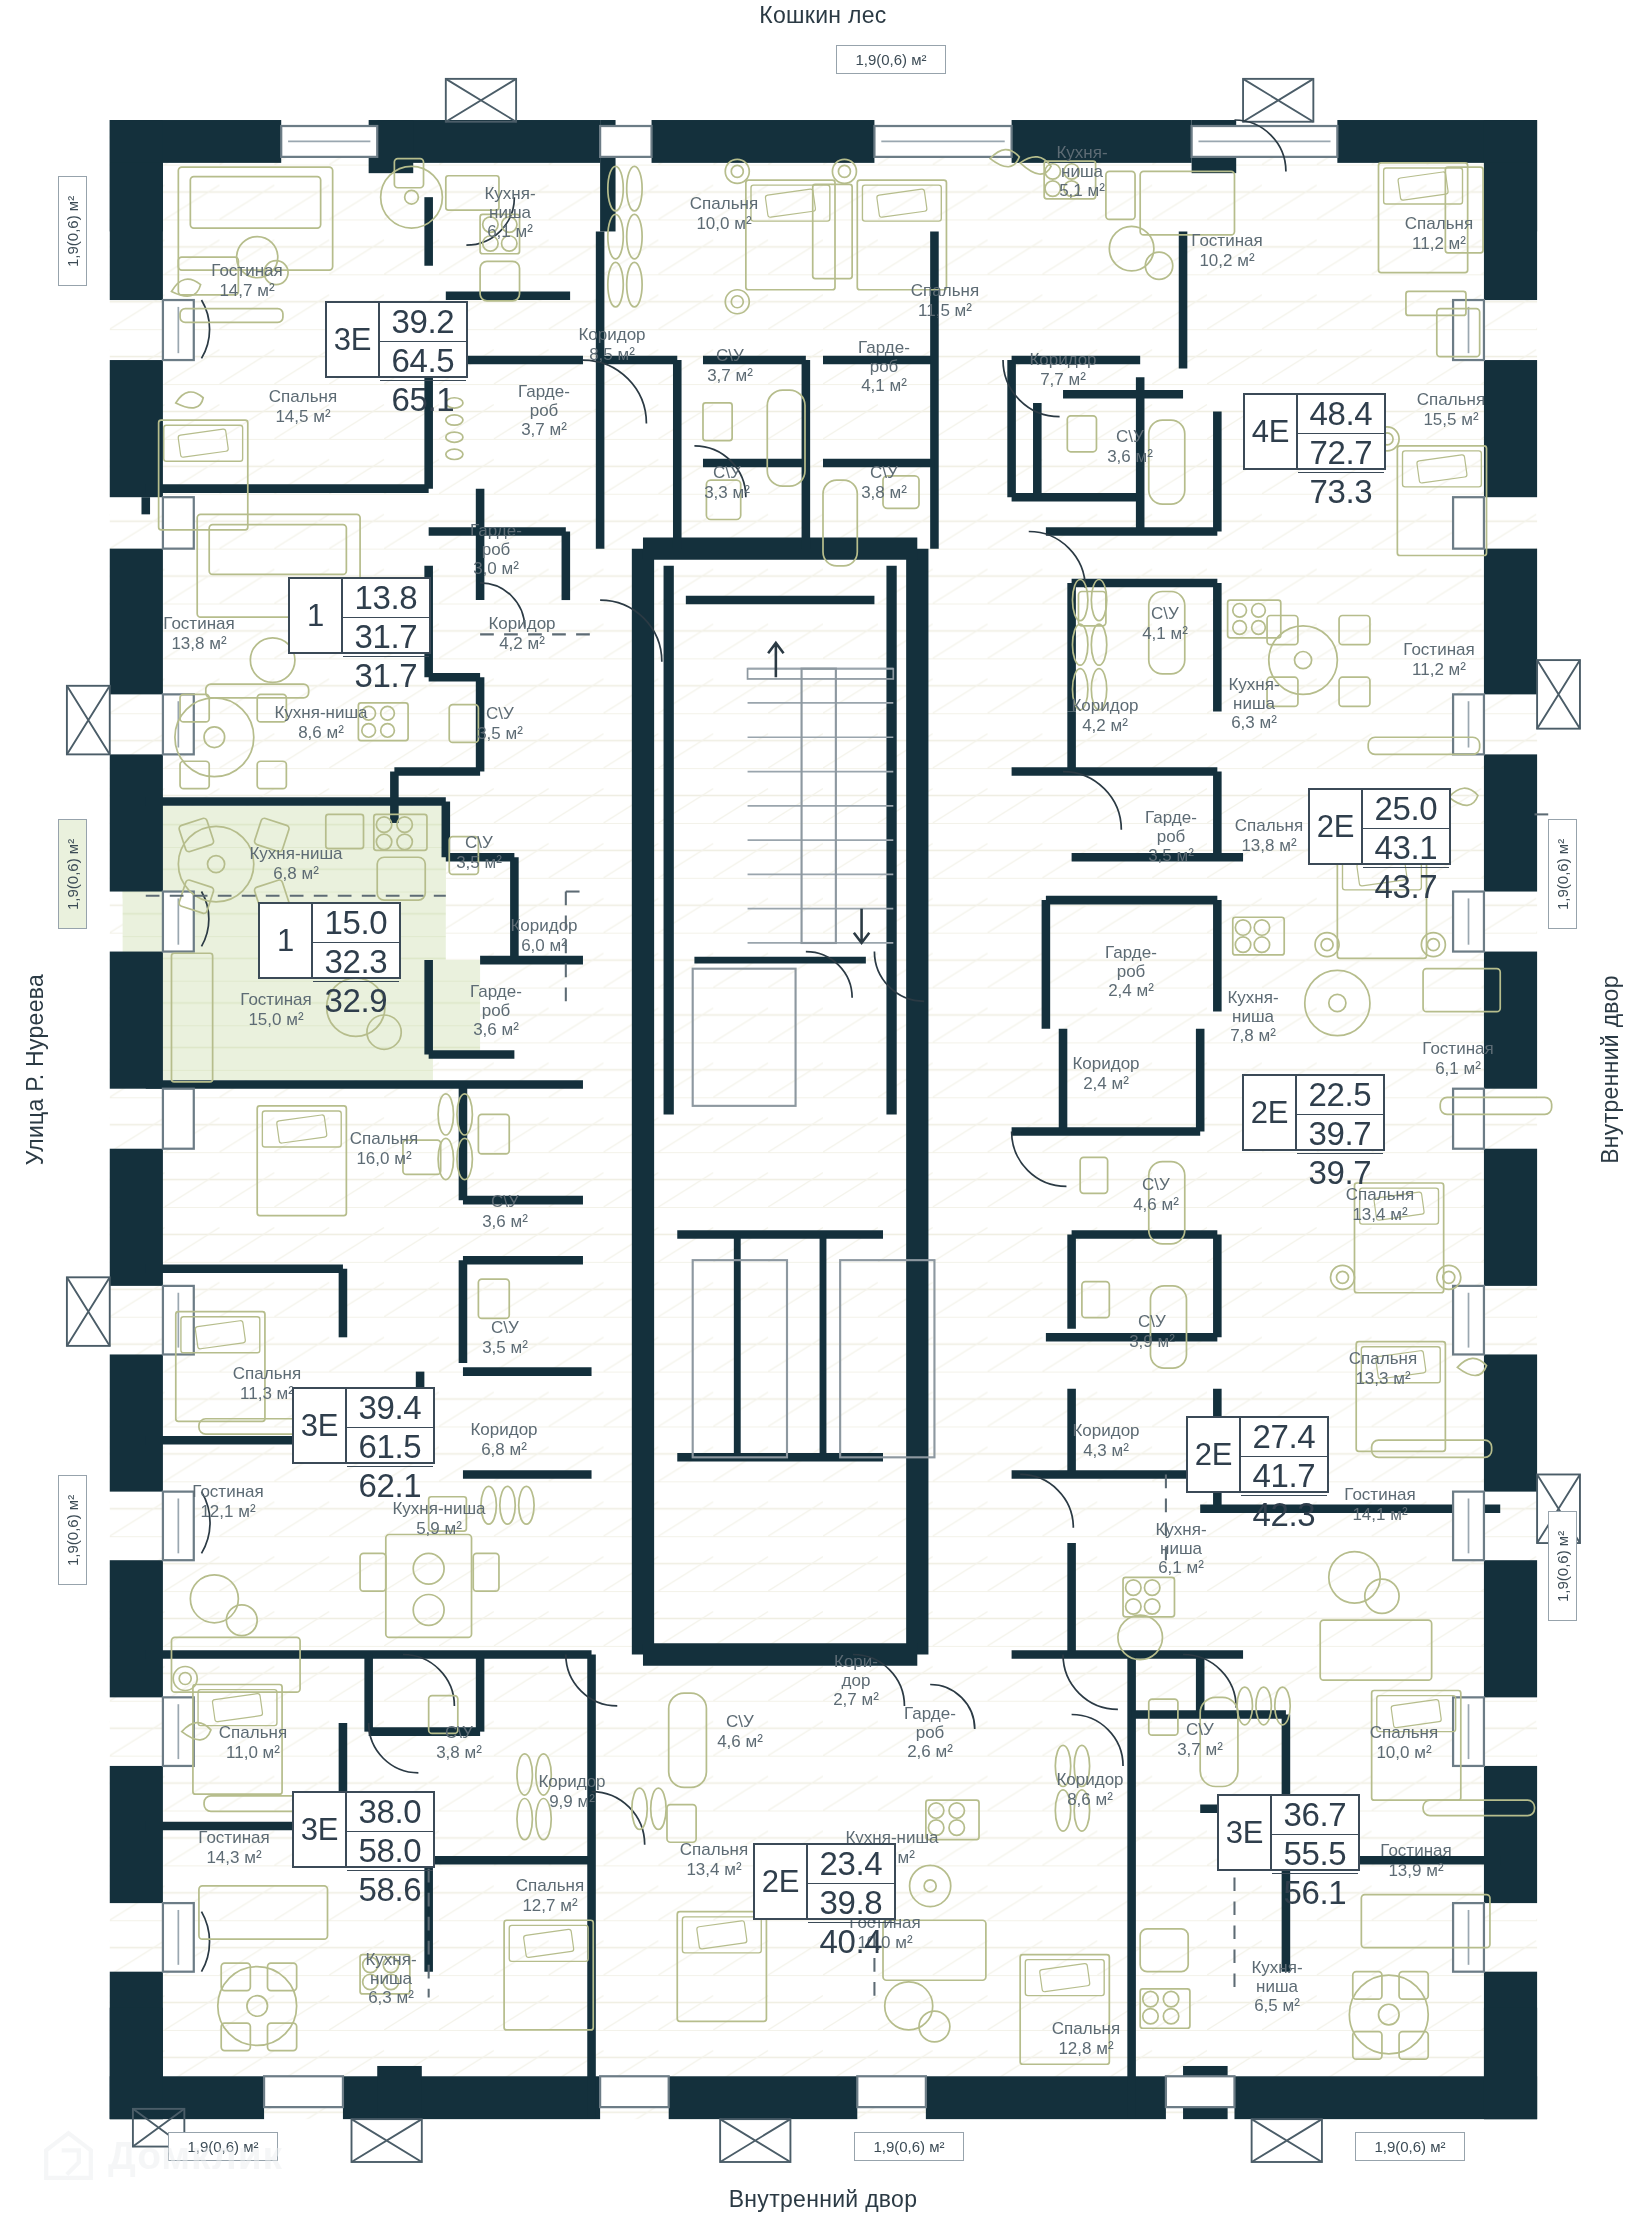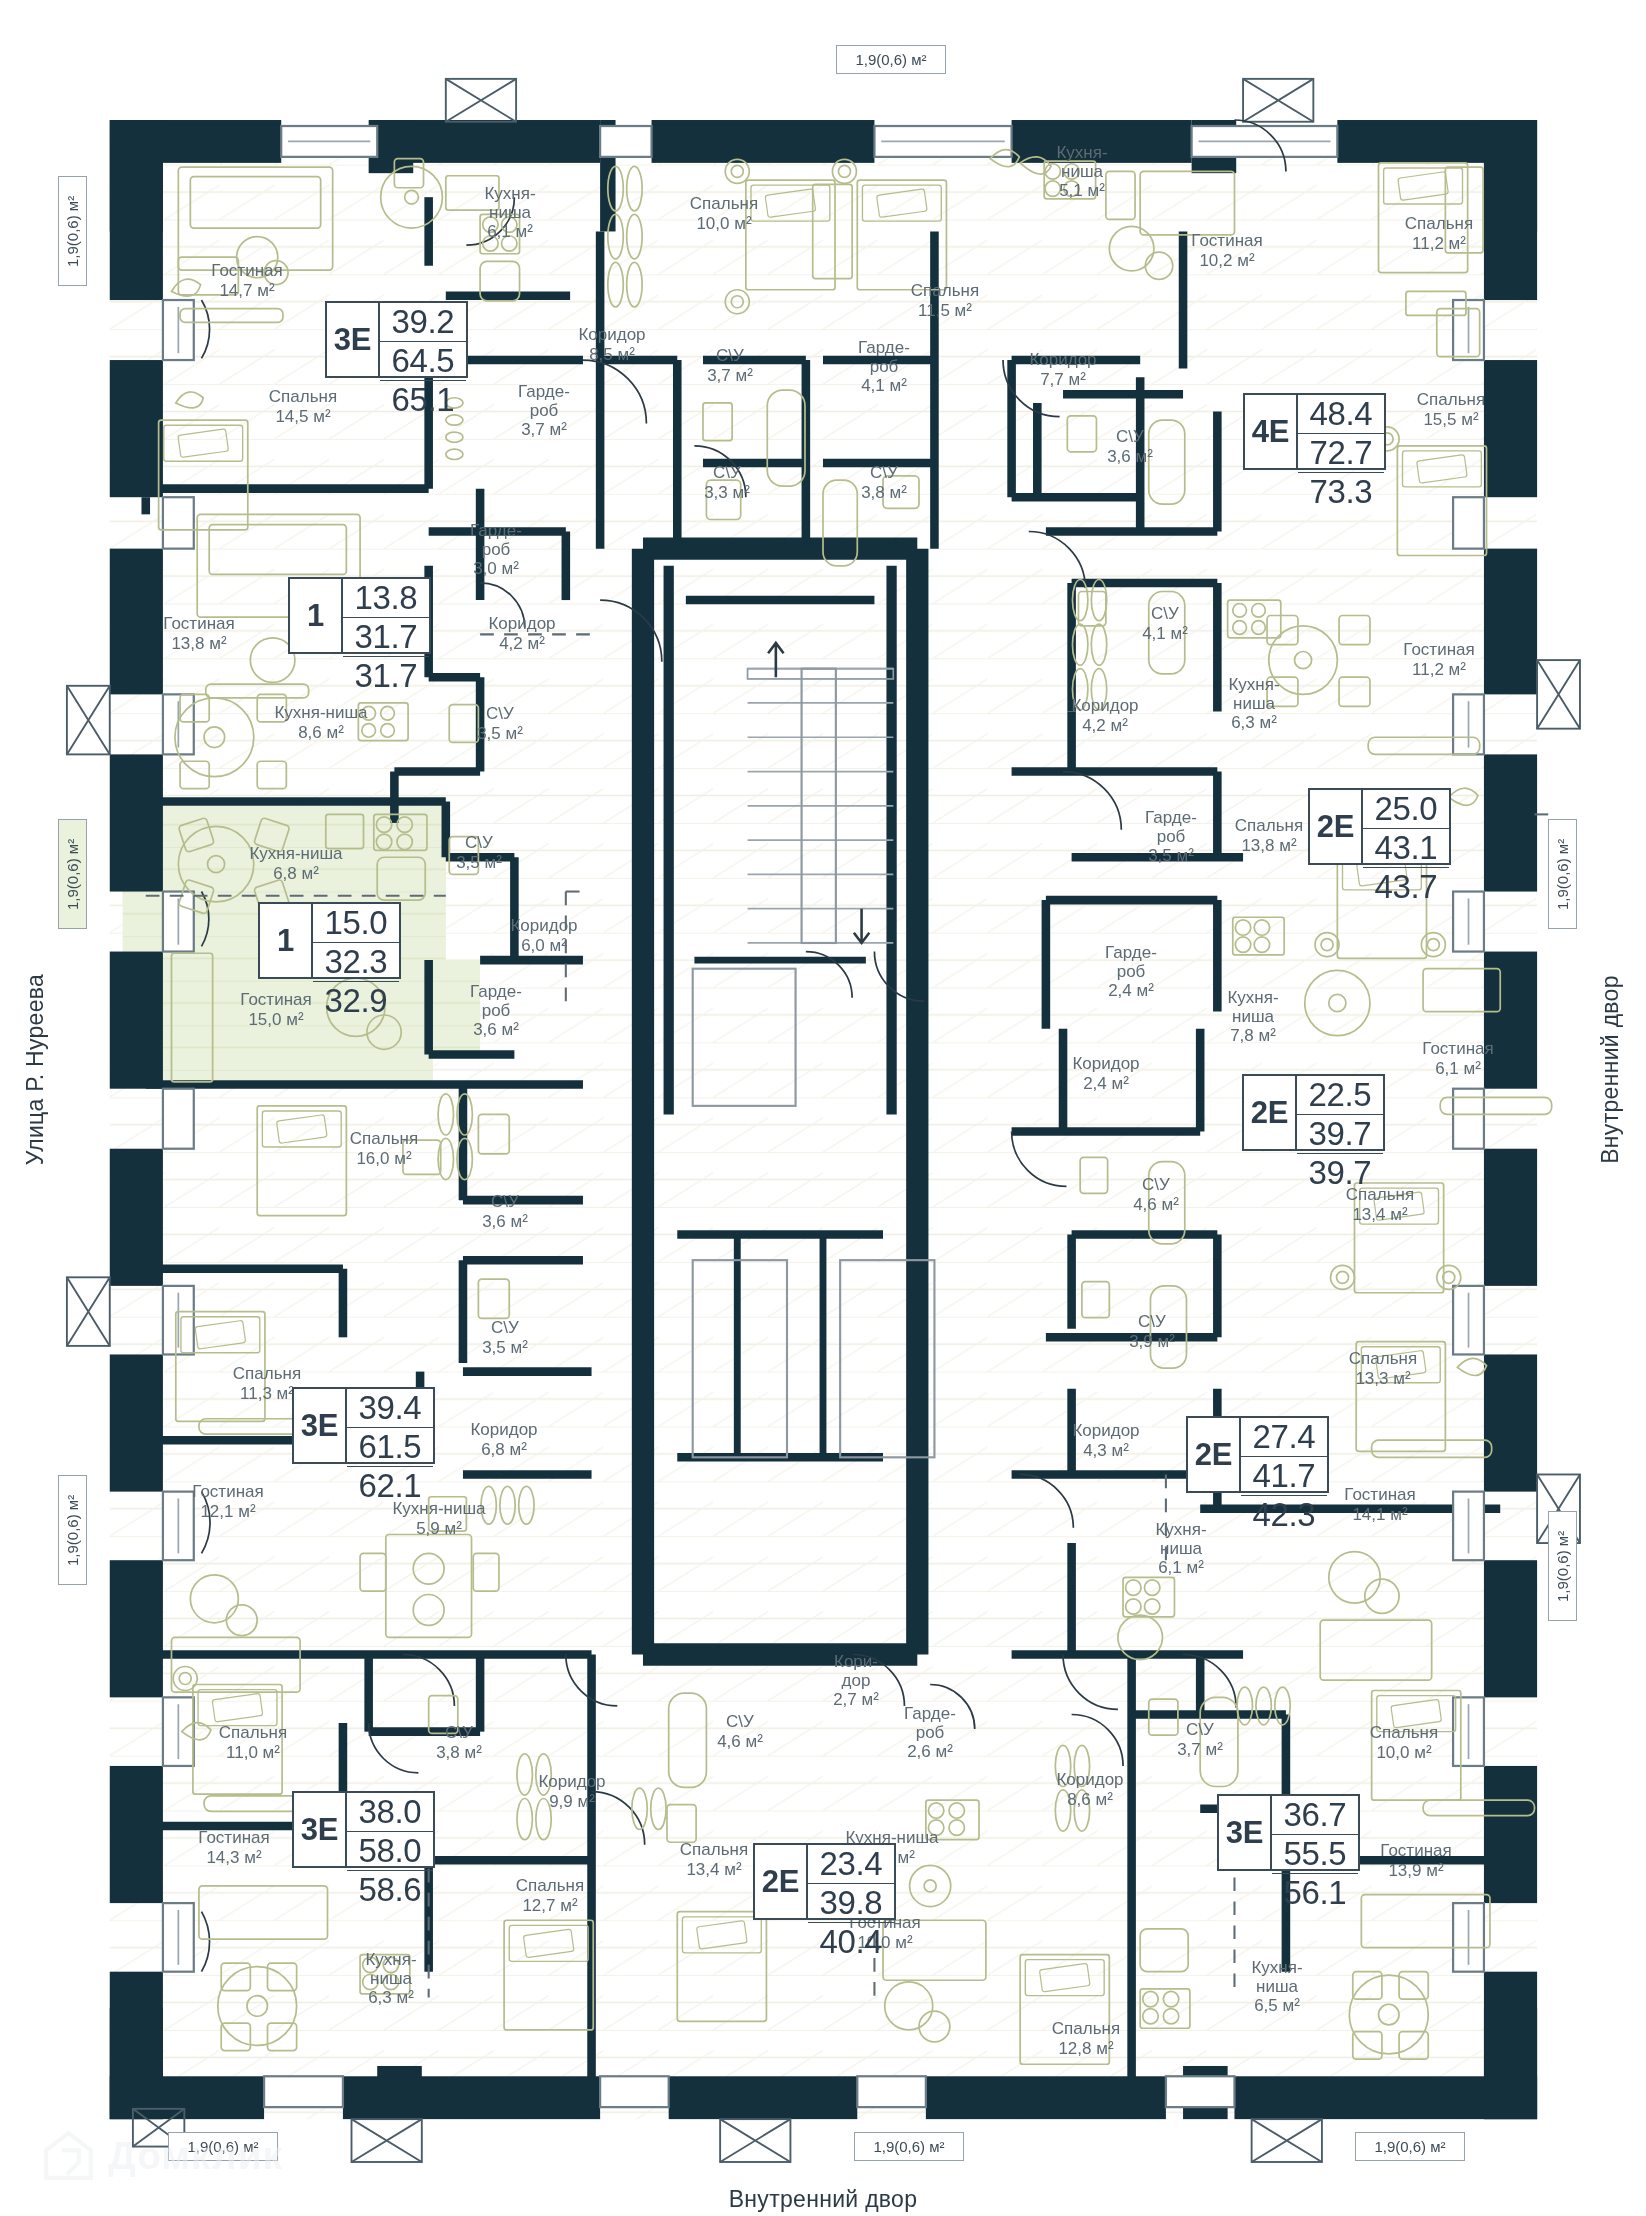--- a/index.html
+++ b/index.html
@@ -25,35 +25,36 @@
 
   
   .btag{position:absolute;border:1.4px solid #97a3ac;background:#ffffff;color:#3c4b55;font-size:15px;
         display:flex;align-items:center;justify-content:center;box-sizing:border-box;white-space:nowrap;}
   .btag.vert{writing-mode:vertical-rl;transform:rotate(180deg);}
   .btag.green{background:#eaf1dd;}
 
   
   .apt{position:absolute;display:flex;background:#ffffff;border:2.1px solid #3b4a57;box-sizing:border-box;}
   .apt .type{display:flex;align-items:center;justify-content:center;width:53px;
-             font-size:31px;font-weight:700;color:#2f3e4c;border-right:2.1px solid #3b4a57;letter-spacing:-0.4px;}
+             font-size:31px;font-weight:400;color:#2f3e4c;border-right:2.1px solid #3b4a57;letter-spacing:-0.4px;}
   .apt .nums{display:flex;flex-direction:column;width:90px;}
   .apt .nums div{flex:1;display:flex;align-items:center;justify-content:center;
                  font-size:33px;color:#2f3e4c;border-bottom:1.9px solid #3b4a57;letter-spacing:-0.3px;}
   .apt .nums div:last-child{border-bottom:none;}
 
   
   #wm{position:absolute;left:41px;bottom:33px;display:flex;align-items:center;gap:12px;opacity:.5;}
   #wm .wm-txt{font-size:39px;font-weight:700;color:#eceff1;letter-spacing:0.9px;}
 </style>
 </head>
 <body>
 
 <div id="page">
 
+  <div class="edge-title" id="title-top">Кошкин лес</div>
   <div class="edge-title" id="title-bottom">Внутренний двор</div>
   <div class="edge-title" id="title-left">Улица Р. Нуреева</div>
   <div class="edge-title" id="title-right">Внутренний двор</div>
 
   <div id="plan">
   <svg width="1646" height="2216" viewBox="0 0 1920 2585" xmlns="http://www.w3.org/2000/svg">
     <defs>
       <pattern id="floorhatch" width="64" height="64" patternUnits="userSpaceOnUse" patternTransform="rotate(0)">
         <rect width="64" height="64" fill="#ffffff"></rect>
         <line x1="0" y1="0" x2="64" y2="0" stroke="#efeee2" stroke-width="2"></line>

